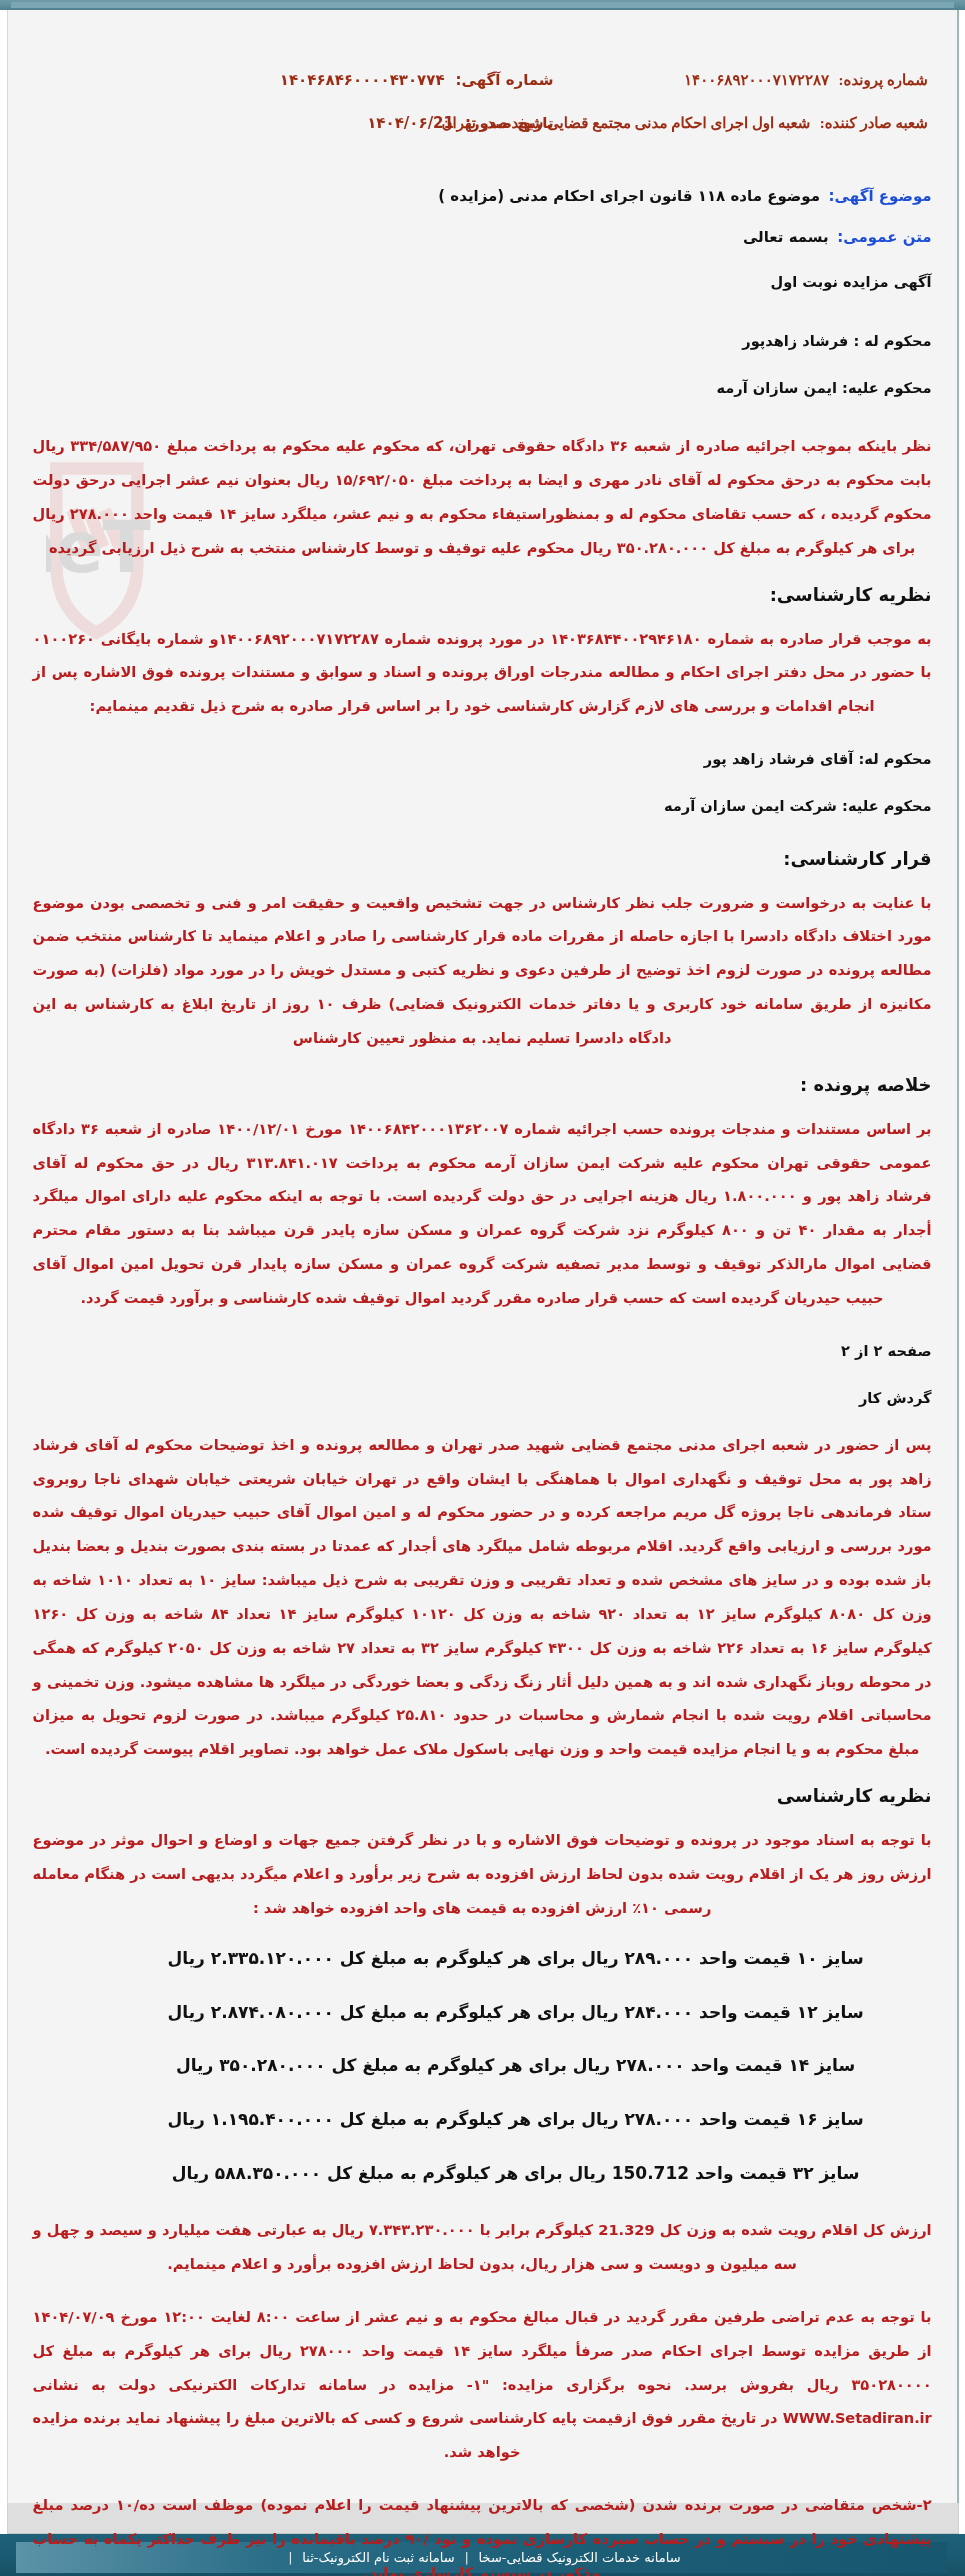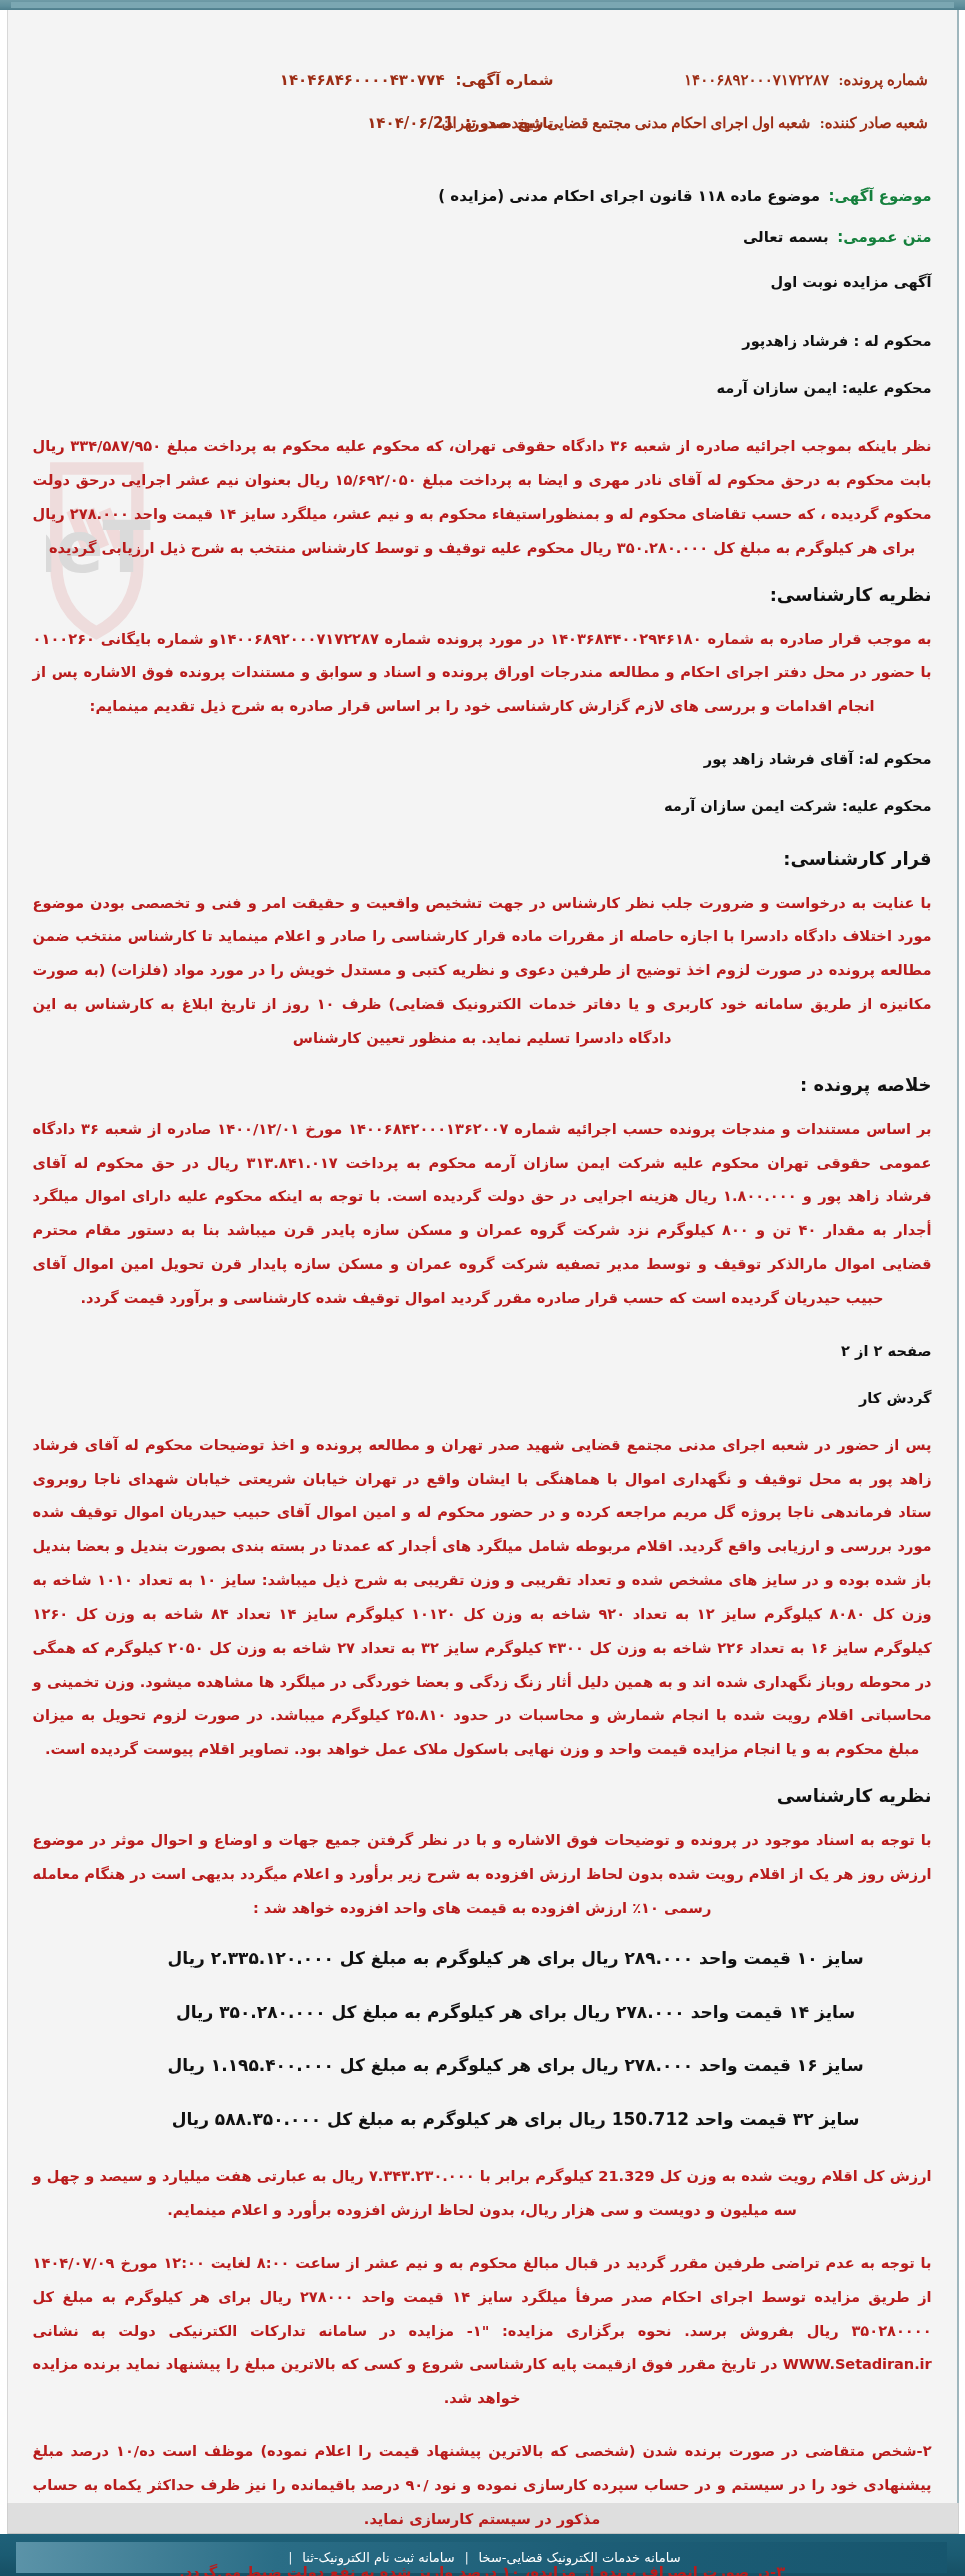--- a/index.html
+++ b/index.html
@@ -93,21 +93,21 @@
   
   .label-row {
     position: relative;
     text-align: right;
     margin: 0 0 13.4px 0;
     font-size: 15px;
     line-height: 1.9;
     z-index: 2;
   }
   .label-row .lbl {
-    color: #15803d;
+    color: #1d4ed8;
     font-weight: bold;
   }
   .label-row .txt {
     color: #111111;
     font-weight: bold;
     padding-right: 3.8px;
   }
 
   
   .para {
@@ -299,20 +299,21 @@
 
       <div class="line-right">صفحه ۲ از ۲</div>
       <div class="line-right">گردش کار</div>
       <div class="para">پس از حضور در شعبه اجرای مدنی مجتمع قضایی شهید صدر تهران و مطالعه پرونده و اخذ توضیحات محکوم له آقای فرشاد زاهد پور به محل توقیف و نگهداری اموال با هماهنگی با ایشان واقع در تهران خیابان شریعتی خیابان شهدای ناجا روبروی ستاد فرماندهی ناجا پروژه گل مریم مراجعه کرده و در حضور محکوم له و امین اموال آقای حبیب حیدریان اموال توقیف شده مورد بررسی و ارزیابی واقع گردید. اقلام  مربوطه شامل میلگرد های أجدار که عمدتا در بسته بندی بصورت بندیل و بعضا بندیل باز شده بوده و در سایز های مشخص شده و تعداد تقریبی و وزن تقریبی به شرح ذیل میباشد:  سایز ۱۰ به تعداد ۱۰۱۰ شاخه به وزن کل ۸۰۸۰ کیلوگرم  سایز ۱۲ به تعداد ۹۲۰ شاخه به وزن کل ۱۰۱۲۰ کیلوگرم سایز ۱۴ تعداد ۸۴ شاخه به وزن کل ۱۲۶۰ کیلوگرم  سایز ۱۶ به تعداد ۲۲۶ شاخه به وزن کل ۴۳۰۰ کیلوگرم  سایز ۳۲ به تعداد ۲۷ شاخه به وزن کل ۲۰۵۰ کیلوگرم که همگی در محوطه روباز نگهداری شده اند و به همین دلیل أثار زنگ زدگی و بعضا خوردگی در میلگرد ها مشاهده میشود. وزن تخمینی و محاسباتی اقلام رویت شده با انجام شمارش و محاسبات در حدود ۲۵.۸۱۰ کیلوگرم میباشد. در صورت لزوم تحویل به میزان مبلغ محکوم به و یا انجام مزایده قیمت واحد و وزن نهایی باسکول ملاک عمل خواهد بود. تصاویر اقلام پیوست گردیده است.</div>
 
       <div class="heading">نظریه کارشناسی</div>
       <div class="para">با توجه به اسناد موجود در پرونده و توضیحات فوق الاشاره و با در نظر گرفتن جمیع جهات و اوضاع و احوال موثر در موضوع ارزش روز هر یک از اقلام رویت شده بدون لحاظ ارزش افزوده به شرح زیر برأورد و اعلام میگردد بدیهی است در هنگام معامله رسمی ۱۰٪ ارزش افزوده به قیمت های واحد افزوده خواهد شد :</div>
 
       <div>
         <div class="price-line">سایز ۱۰ قیمت واحد ۲۸۹.۰۰۰ ریال برای هر کیلوگرم به مبلغ کل ۲.۳۳۵.۱۲۰.۰۰۰ ریال</div>
+        <div class="price-line">سایز ۱۲ قیمت واحد ۲۸۴.۰۰۰ ریال برای هر کیلوگرم به مبلغ کل ۲.۸۷۴.۰۸۰.۰۰۰ ریال</div>
         <div class="price-line">سایز ۱۴ قیمت واحد ۲۷۸.۰۰۰ ریال برای هر کیلوگرم به مبلغ کل ۳۵۰.۲۸۰.۰۰۰ ریال</div>
         <div class="price-line">سایز ۱۶ قیمت واحد ۲۷۸.۰۰۰ ریال برای هر کیلوگرم به مبلغ کل ۱.۱۹۵.۴۰۰.۰۰۰ ریال</div>
         <div class="price-line">سایز ۳۲ قیمت واحد 150.712 ریال برای هر کیلوگرم به مبلغ کل ۵۸۸.۳۵۰.۰۰۰ ریال</div>
       </div>
 
       <div class="para">ارزش کل اقلام رویت شده به وزن کل 21.329 کیلوگرم برابر با ۷.۳۴۳.۲۳۰.۰۰۰ ریال به عبارتی هفت میلیارد و سیصد و چهل و سه میلیون و دویست و سی هزار ریال، بدون لحاظ ارزش افزوده برأورد و اعلام مینمایم.</div>
 
       <div class="para">با توجه به عدم تراضی طرفین مقرر گردید در قبال مبالغ محکوم به و نیم عشر از ساعت ۸:۰۰ لغایت ۱۲:۰۰ مورخ ۱۴۰۴/۰۷/۰۹ از طریق مزایده توسط اجرای احکام صدر صرفأ میلگرد سایز ۱۴  قیمت واحد ۲۷۸۰۰۰ ریال برای هر کیلوگرم  به مبلغ کل ۳۵۰۲۸۰۰۰۰ ریال بفروش برسد. نحوه برگزاری مزایده: "۱- مزایده در سامانه تدارکات الکترنیکی دولت به نشانی   WWW.Setadiran.ir در تاریخ مقرر فوق ازقیمت پایه کارشناسی شروع و کسی که بالاترین مبلغ را پیشنهاد نماید برنده مزایده خواهد شد.</div>
       <div class="para">۲-شخص متقاضی در صورت برنده شدن (شخصی که بالاترین پیشنهاد قیمت را اعلام نموده) موظف است ده/۱۰ درصد مبلغ پیشنهادی خود را در سیستم و در حساب سپرده کارسازی نموده و نود /۹۰ درصد باقیمانده را نیز ظرف حداکثر یکماه به حساب مذکور در سیستم کارسازی نماید.</div>
       <div class="para center-only">۳-در صورت انصراف برنده از مزایده، ۱۰ درصد واریز شده به نفع دولت ضبط می‌گردد.</div>

